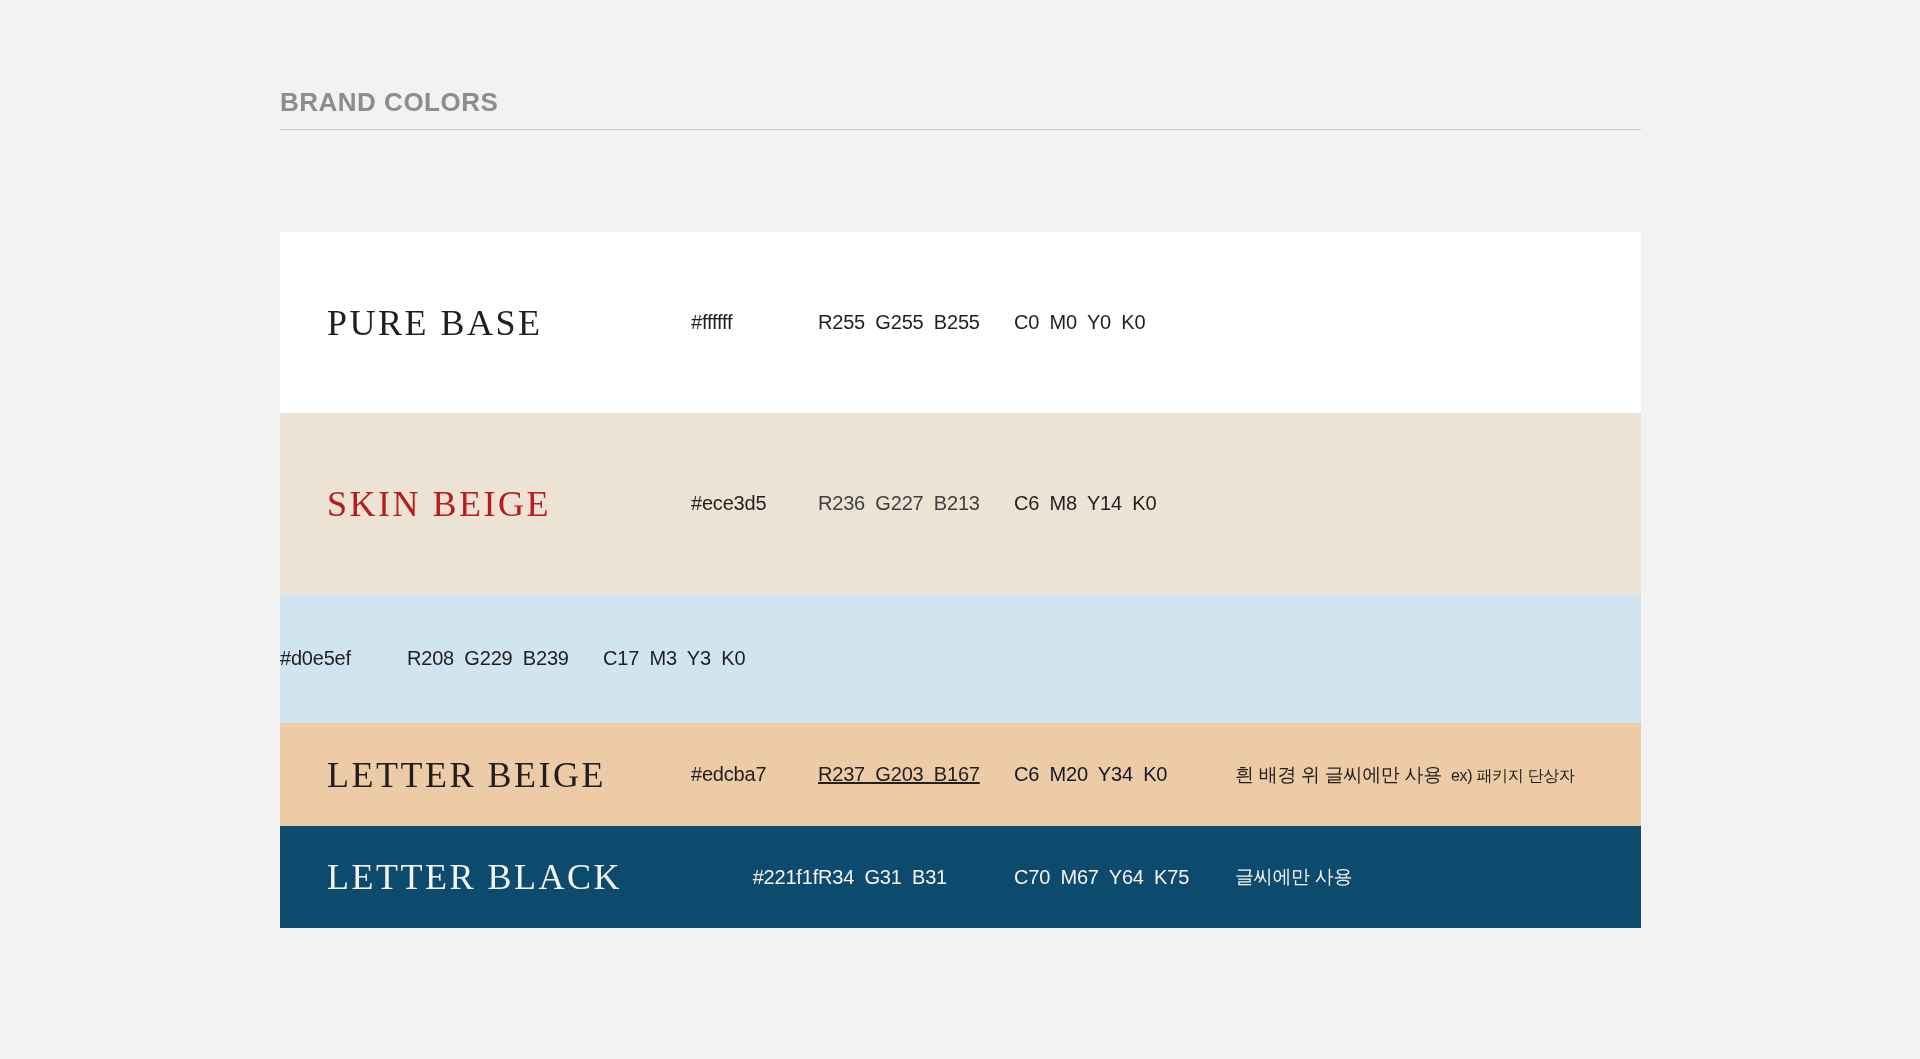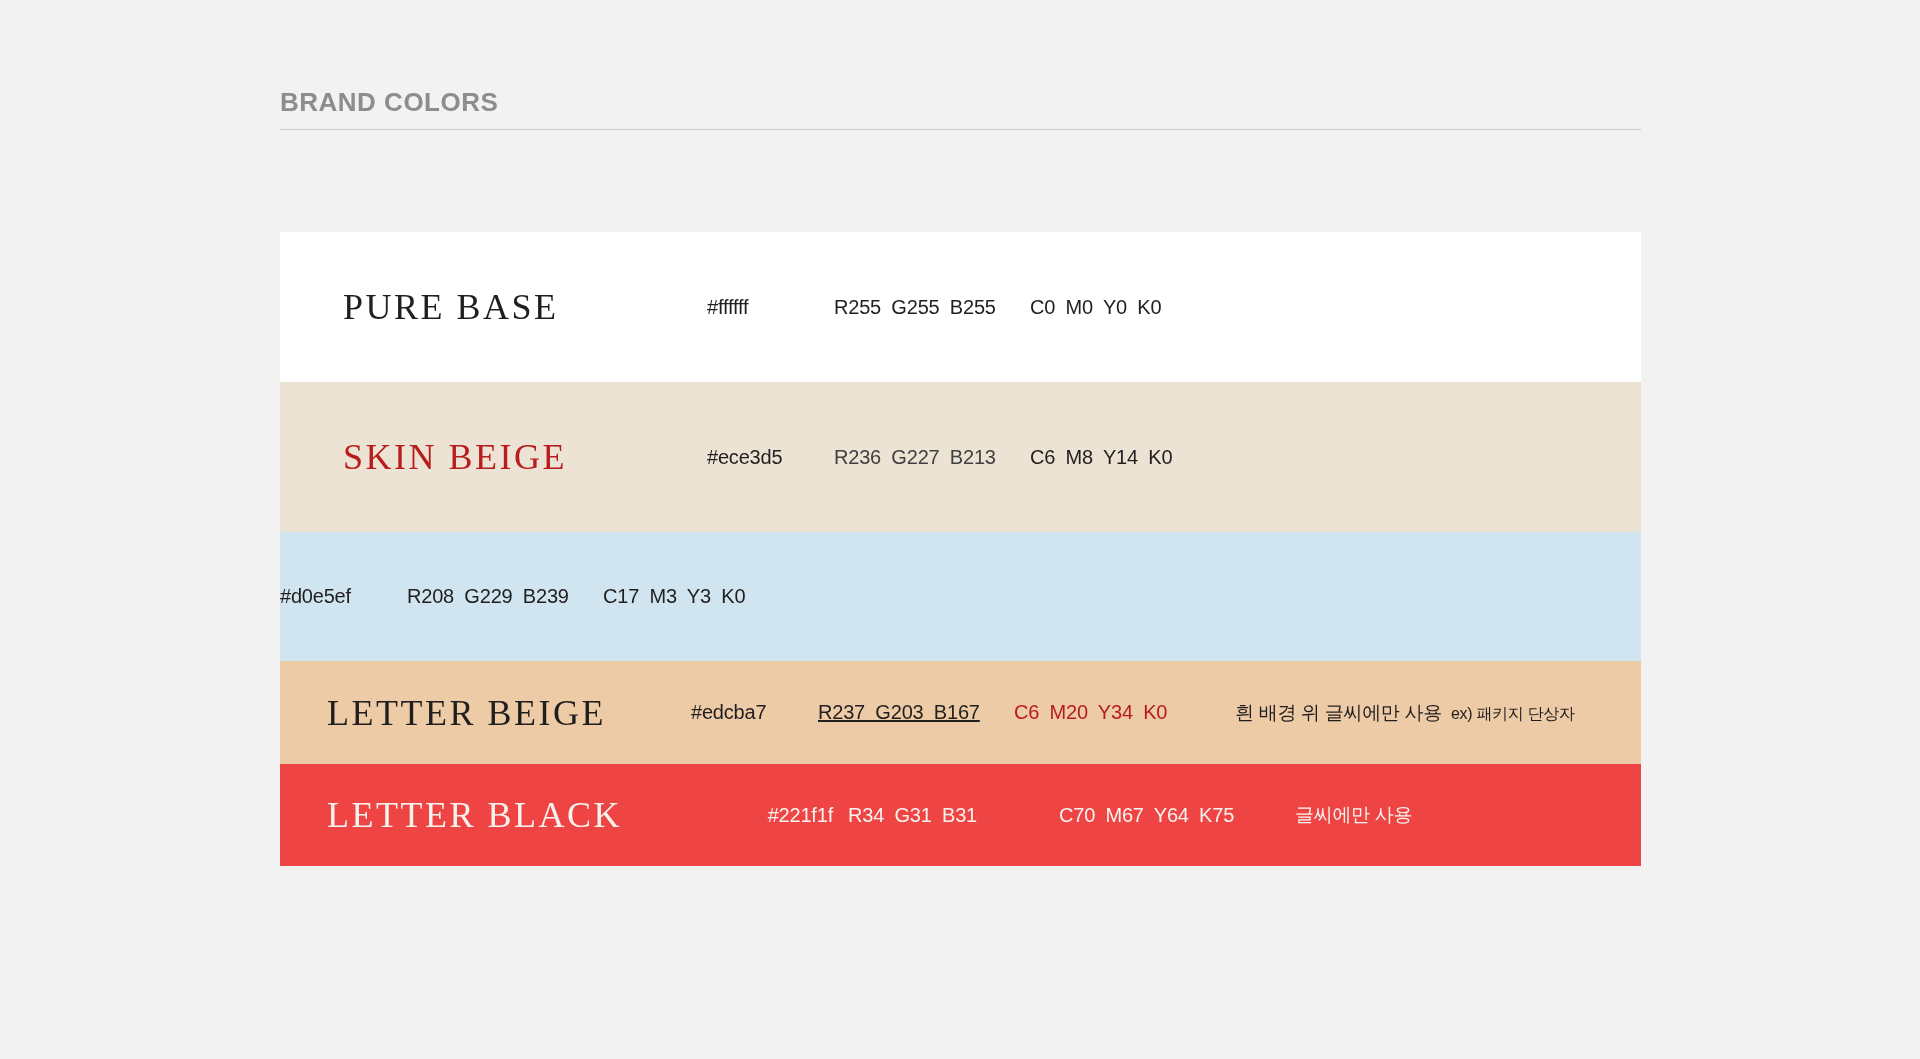--- a/index.html
+++ b/index.html
@@ -41,21 +41,21 @@
     top: 232px;
     width: 1361px;
     display: flex;
     flex-direction: column;
   }
   .row {
     display: flex;
     align-items: center;
     width: 100%;
   }
-  .row.h-xl { height: 150px; padding-left: 16px; }
+  .row.h-xl { height: 181px; }
   .row.h-md { height: 129px; }
   .row.h-sm1 { height: 103px; }
   .row.h-sm2 { height: 102px; }
 
   .col-name {
     width: 411px;
     padding-left: 47px;
     font-family: "Liberation Serif", serif;
     font-size: 36px;
     font-weight: 400;
@@ -119,27 +119,27 @@
     <div class="col-cmyk val" style="color: rgb(33, 30, 30);">C17 M3 Y3 K0</div>
     <div class="col-note" style="color: rgb(33, 30, 30);">
       <span></span><span class="note-small"></span>
     </div>
   </div>
 
   <div class="row h-sm1" style="background: rgb(237, 203, 167);">
     <div class="col-name" style="color: rgb(33, 30, 30);">LETTER BEIGE</div>
     <div class="col-hex val" style="color: rgb(33, 30, 30);">#edcba7</div>
     <div class="col-rgb val" style="color: rgb(33, 30, 30); text-decoration: underline;">R237 G203 B167</div>
-    <div class="col-cmyk val" style="color: #b91c1c;">C6 M20 Y34 K0</div>
+    <div class="col-cmyk val" style="color: #0f172a;">C6 M20 Y34 K0</div>
     <div class="col-note" style="color: rgb(33, 30, 30);">
       <span>흰 배경 위  글씨에만 사용</span><span class="note-small">ex) 패키지 단상자</span>
     </div>
   </div>
 
-  <div class="row h-sm2" style="background: #ef4444; gap: 15px;">
+  <div class="row h-sm2" style="background: #0c4a6e;">
     <div class="col-name" style="color: rgb(246, 243, 239);">LETTER BLACK</div>
     <div class="col-hex val" style="color: rgb(246, 243, 239); text-align: right;">#221f1f</div>
     <div class="col-rgb val" style="color: rgb(246, 243, 239);">R34 G31 B31</div>
     <div class="col-cmyk val" style="color: rgb(246, 243, 239);">C70 M67 Y64 K75</div>
     <div class="col-note" style="color: rgb(246, 243, 239);">
       <span>글씨에만 사용</span><span class="note-small"></span>
     </div>
   </div>
 
 </div>

